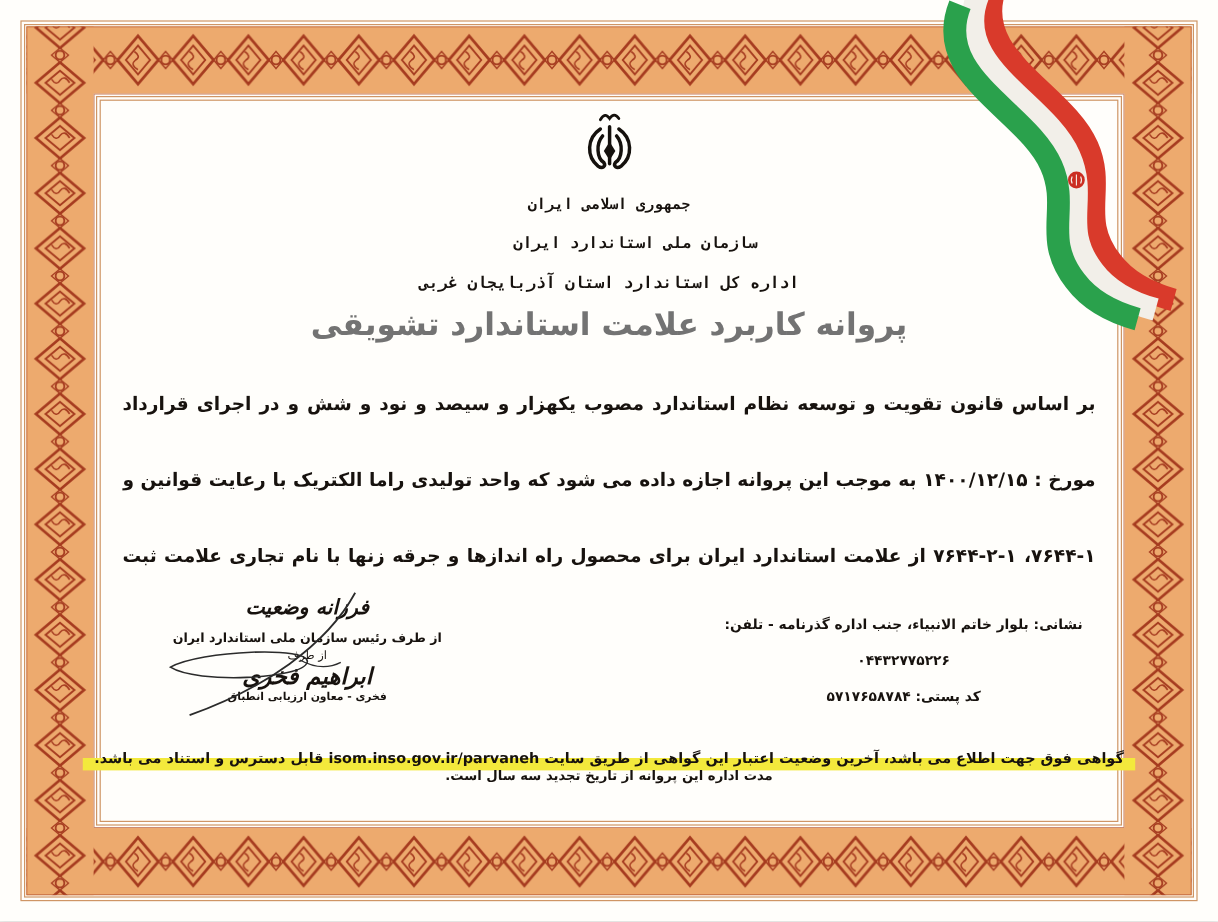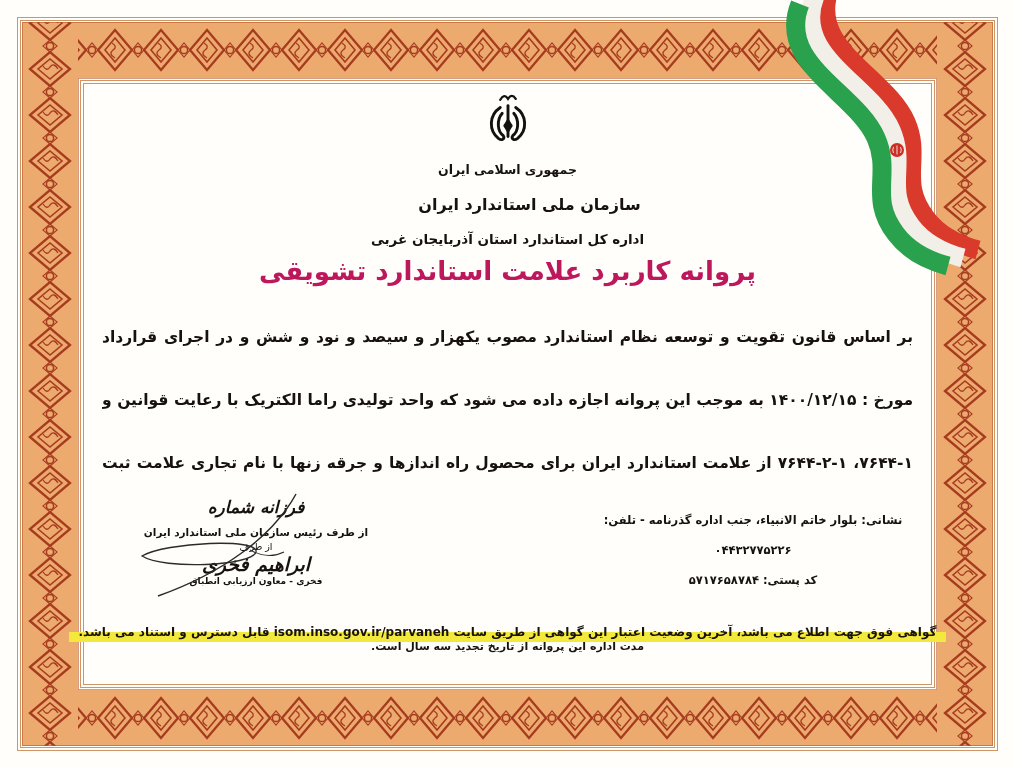--- a/index.html
+++ b/index.html
@@ -10,28 +10,28 @@
   }
   .page svg{display:block;}
   .layer{position:absolute;left:0;top:0;}
   
   .meta{
     position:absolute;top:99px;left:126px;width:272px;
     direction:rtl;text-align:right;font-size:14px;line-height:31px;font-weight:600;
   }
   .meta .words{font-size:9.5px;line-height:18px;text-align:center;font-weight:500;}
   
-  .header{position:absolute;top:94px;left:0;right:0;text-align:center;direction:rtl;}
+  .header{position:absolute;top:94px;left:0;right:0;text-align:center;direction:rtl;font-family:Liberation Mono, monospace;}
   .header .emblem{margin:0 auto;}
   .header .l1{font-size:12.5px;margin-top:14px;font-weight:600;}
-  .header .l2{font-size:16px;margin-top:18px;font-weight:600;padding-left:44px;}
+  .header .l2{font-size:13px;margin-top:18px;font-weight:600;padding-left:44px;}
   .header .l3{font-size:13.5px;margin-top:17px;font-weight:700;}
   .title{
     position:absolute;top:256px;left:0;right:0;text-align:center;direction:rtl;
-    font-size:26px;font-weight:700;color:#be185d;letter-spacing:.5px;
+    font-size:26px;font-weight:700;color:#737373;letter-spacing:.5px;
   }
   
   .body-text{position:absolute;top:306px;left:102px;right:102px;direction:rtl;font-size:15.5px;font-weight:600;}
   .body-text .line{height:63px;line-height:63px;overflow:hidden;text-align:justify;text-align-last:justify;}
   
   .sig{position:absolute;left:122px;top:497px;width:268px;text-align:center;direction:rtl;}
   .sig .name1{font-size:17px;font-weight:700;font-style:italic;}
   .sig .behalf{font-size:10.5px;margin-top:9px;font-weight:600;}
   .sig .behalf2{font-size:9.5px;margin-top:3px;}
   .sig .name2{font-size:19px;font-weight:700;font-style:italic;margin-top:1px;}
@@ -125,21 +125,21 @@
 
   <div class="title">پروانه کاربرد علامت استاندارد تشویقی</div>
 
   <div class="body-text">
     <div class="line">بر اساس قانون تقویت و توسعه نظام استاندارد مصوب یکهزار و سیصد و نود و شش و در اجرای قرارداد شماره: ۳۰۹۶۷۹</div>
     <div class="line">مورخ : ۱۴۰۰/۱۲/۱۵ به موجب این پروانه اجازه داده می شود که واحد تولیدی راما الکتریک با رعایت قوانین و مقررات مربوط به استاندارد ملی شماره، ۳۷۸۲</div>
     <div class="line">۷۶۴۴-۱، ۷۶۴۴-۲-۱ از علامت استاندارد ایران برای محصول راه اندازها و جرقه زنها با نام تجاری علامت ثبت شده استفاده نماید.</div>
   </div>
 
   <div class="sig">
-    <div class="name1">فرزانه شماره</div>
+    <div class="name1">فرزانه وضعیت</div>
     <div class="behalf">از طرف رئیس سازمان ملی استاندارد ایران</div>
     <div class="behalf2">از طرف</div>
     <div class="name2">ابراهیم فخری</div>
     <div class="role">فخری - معاون ارزیابی انطباق</div>
   </div>
   <svg class="sig-scribble" width="320" height="140" aria-hidden="true">
     <g fill="none" stroke="#2b2b2b">
       <path d="M196 14 C 172 58, 120 94, 58 116" stroke-width="1.5"></path>
       <path d="M42 76 C 66 62, 160 58, 156 72 C 152 86, 64 90, 42 76 Z" stroke-width="1.3"></path>
       <path d="M150 70 q18 10 34 2" stroke-width="1.1"></path>

